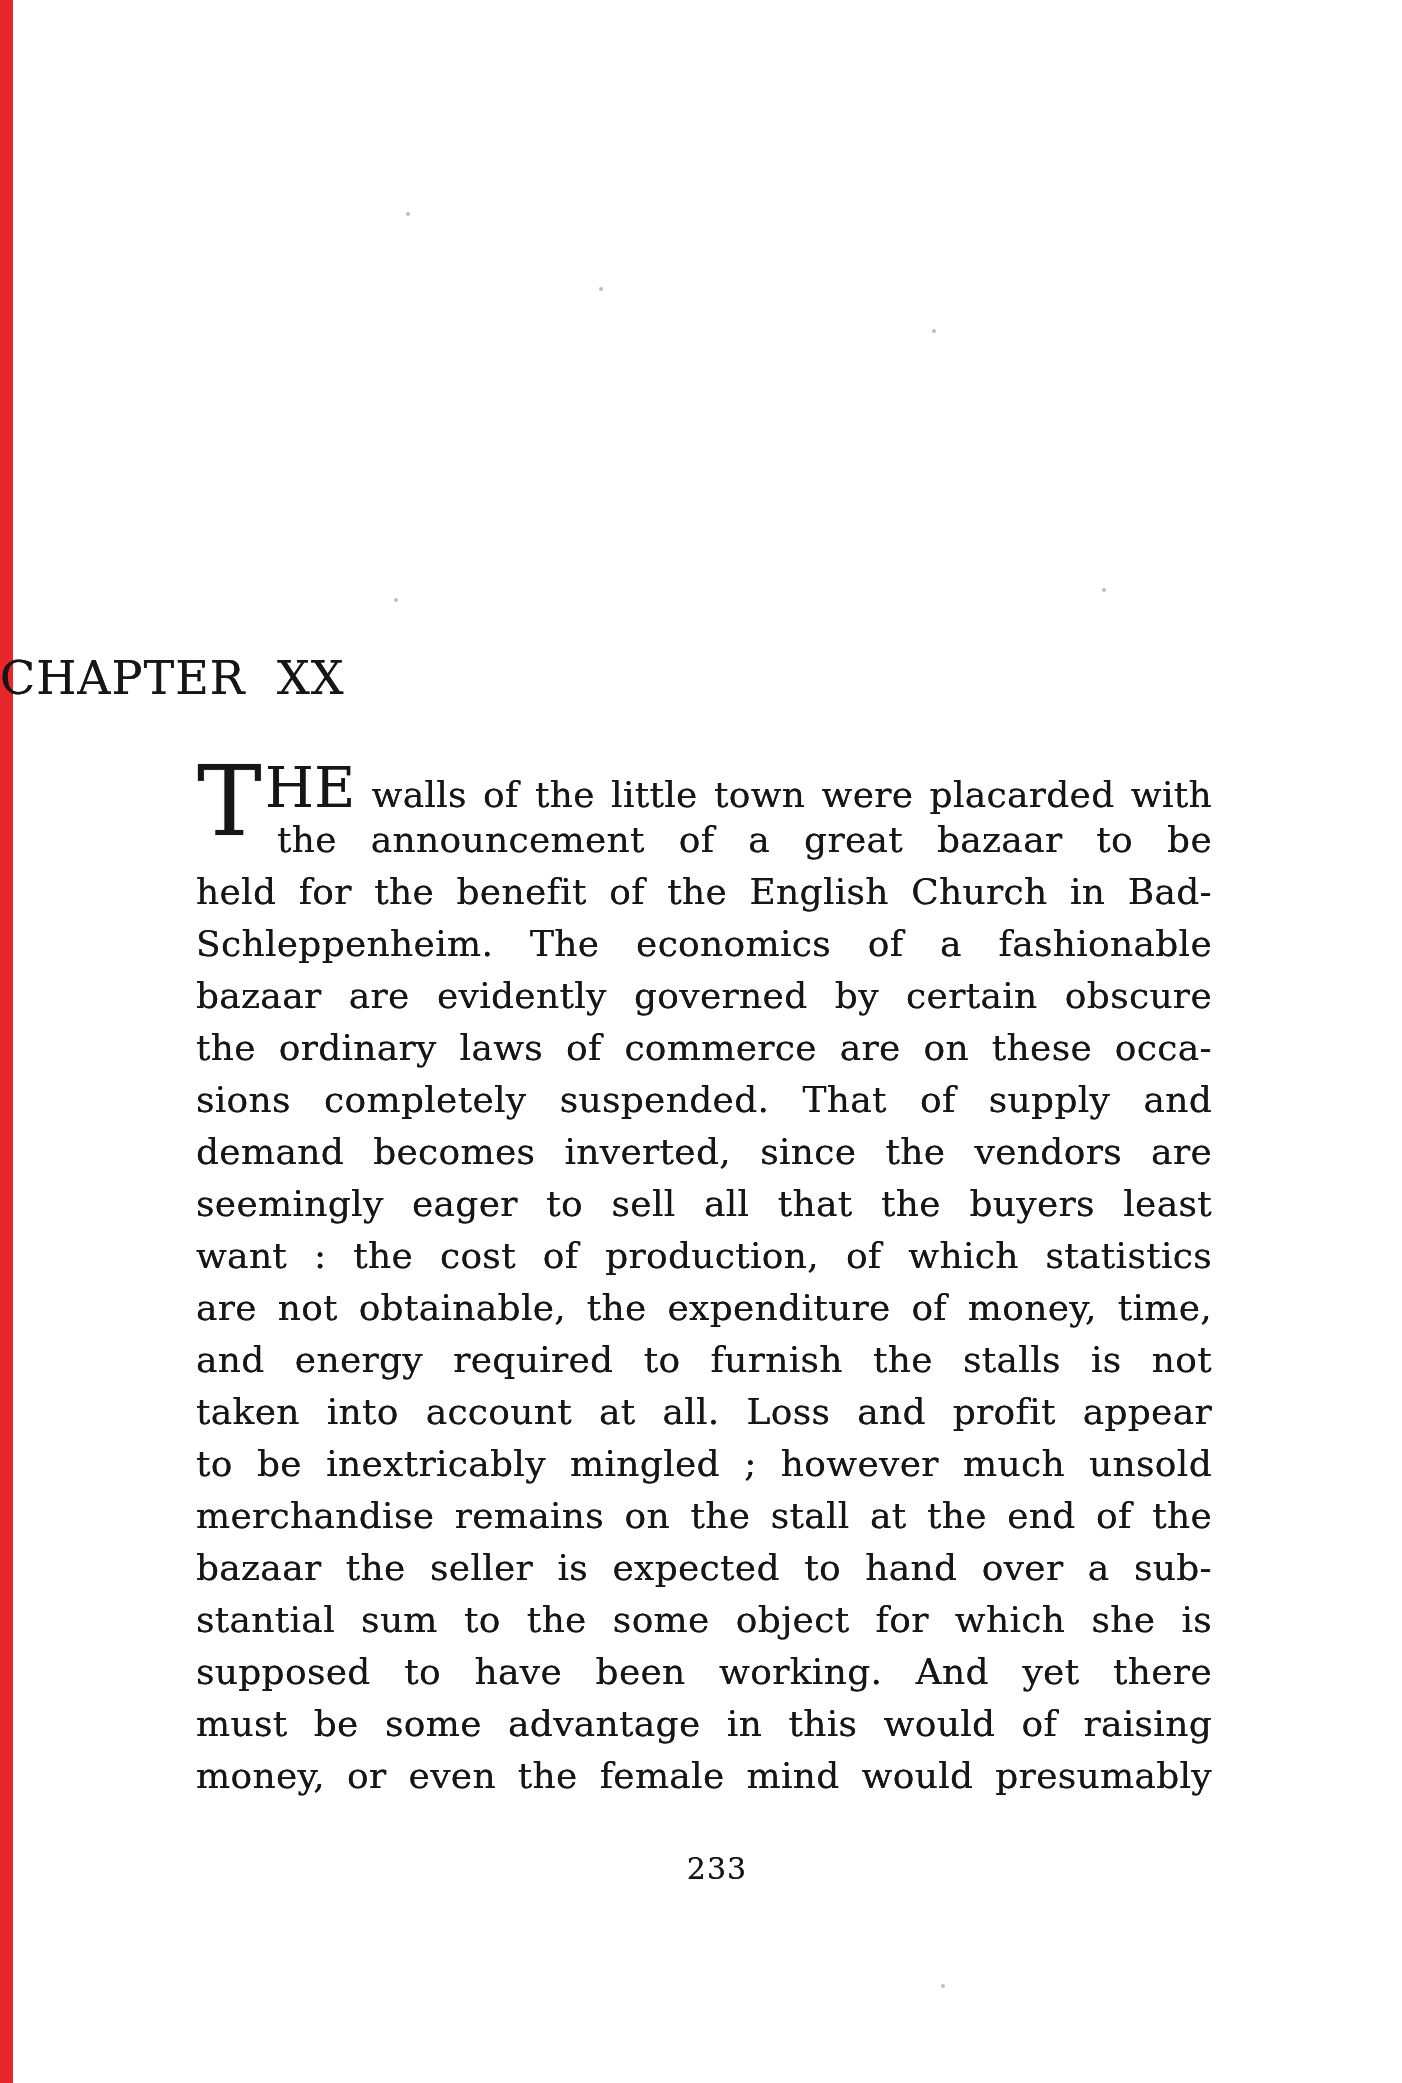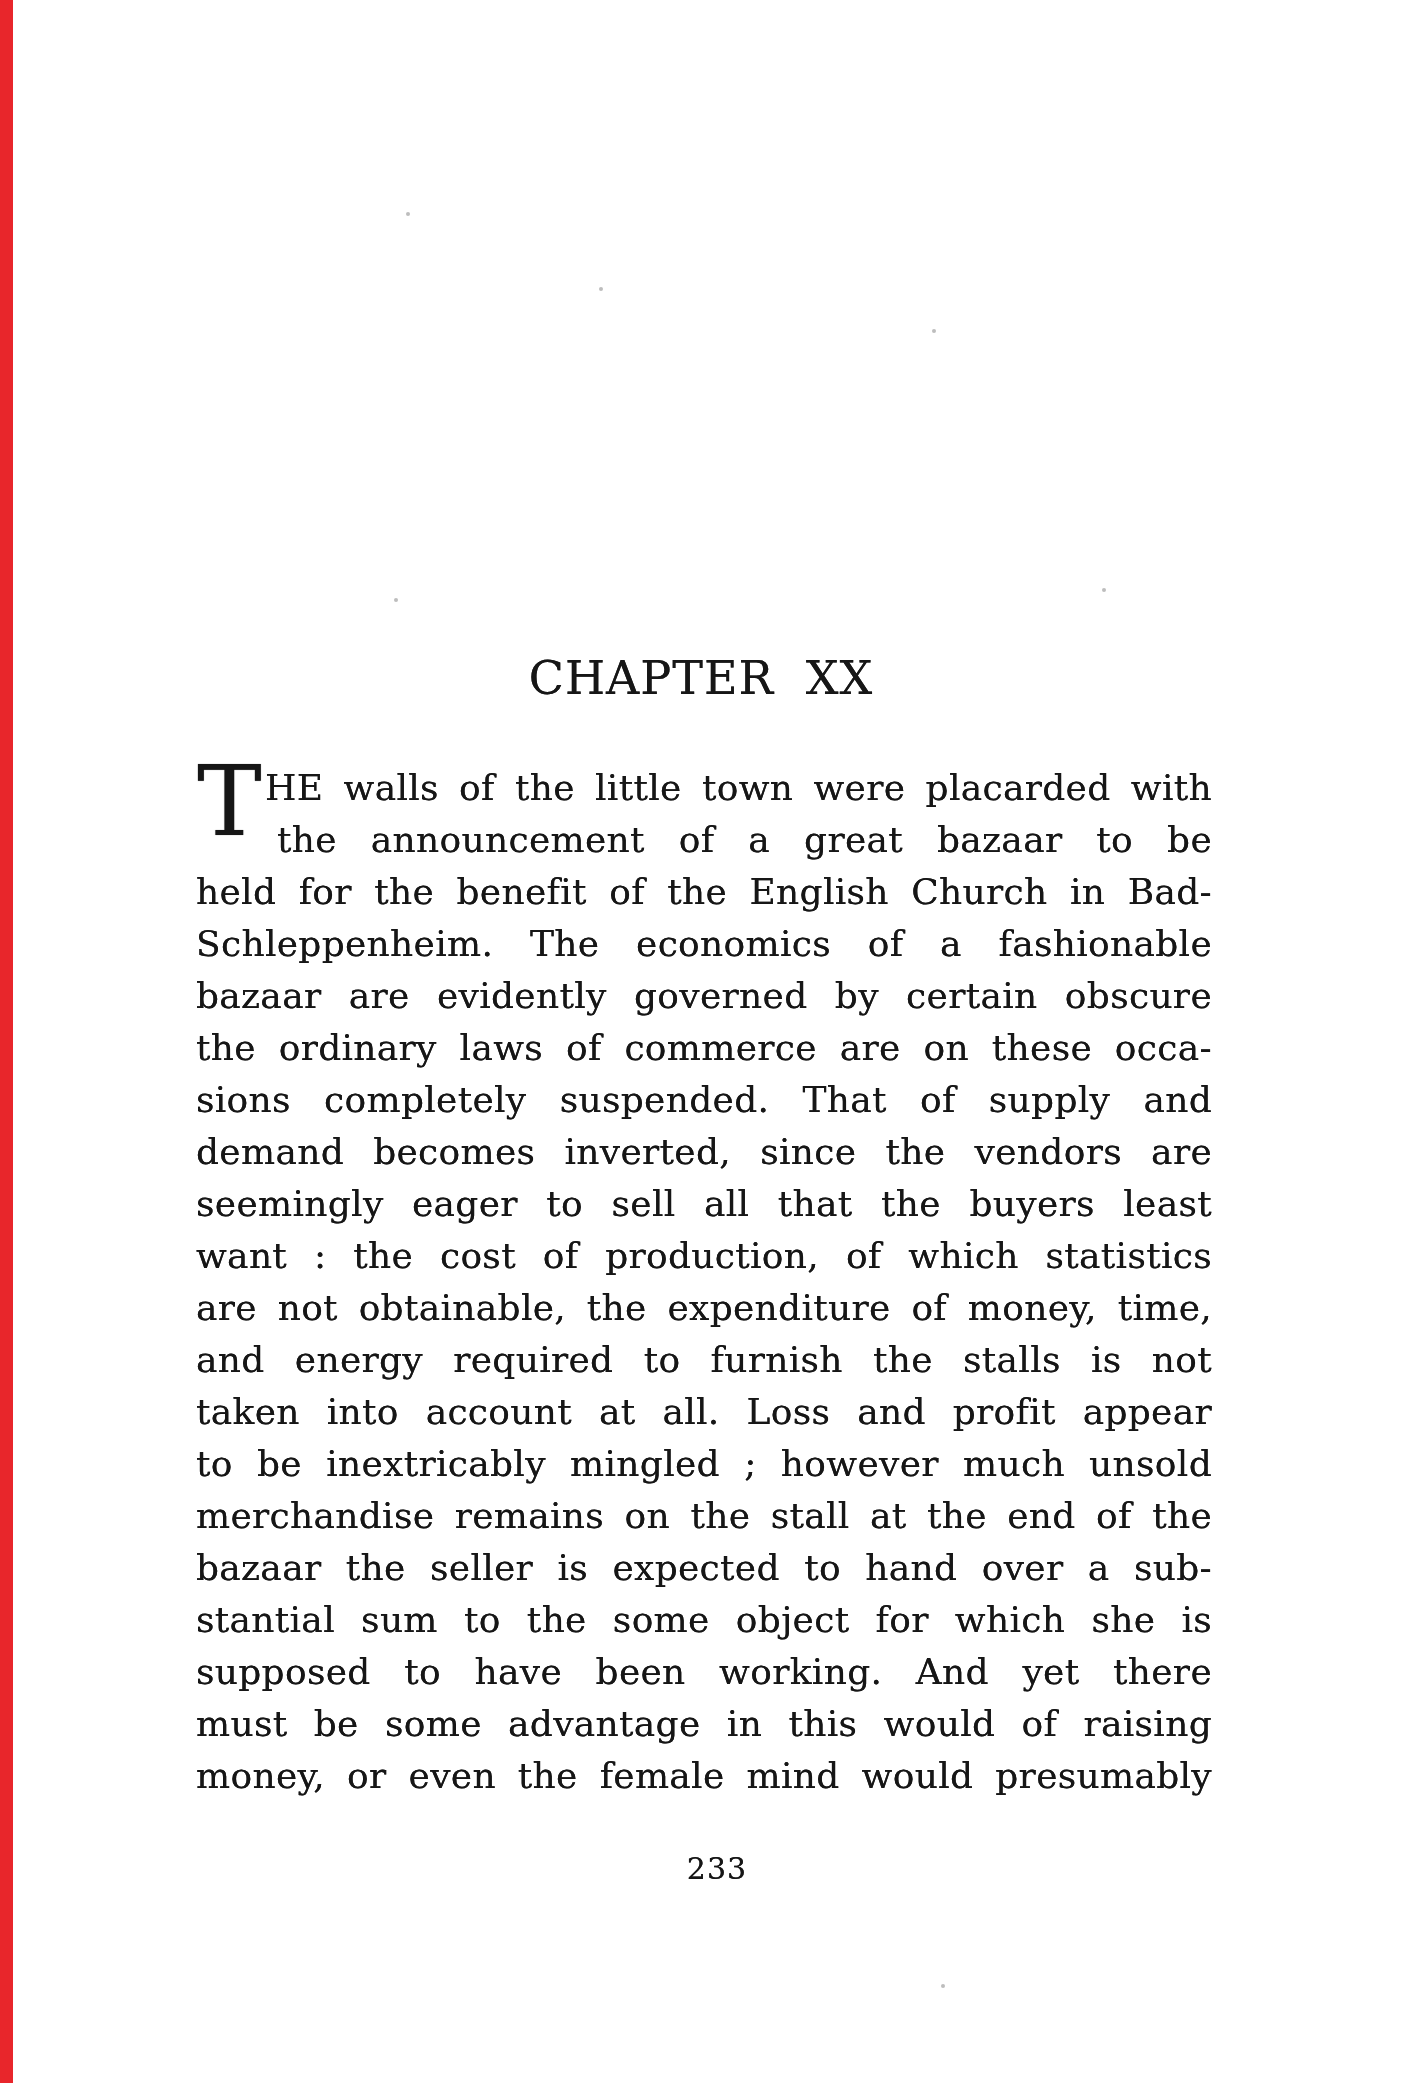--- a/index.html
+++ b/index.html
@@ -15,21 +15,20 @@
   .red-bar {
     position: absolute;
     left: 0; top: 0;
     width: 13px; height: 100%;
   }
   .heading {
     position: absolute;
     top: 655px; left: 0;
     width: 100%;
     margin: 0;
-    text-align: center;
     font-size: 46px;
     font-weight: normal;
     letter-spacing: 1px;
     word-spacing: 16px;
     line-height: 1;
     text-shadow: 0 0 0.6px rgba(0,0,0,0.8);
   }
   .drop-cap {
     position: absolute;
     left: 197px; top: 753px;
@@ -49,21 +48,21 @@
     letter-spacing: 0.3px;
     text-align: justify;
     text-align-last: justify;
     text-justify: inter-word;
     white-space: normal;
     overflow: visible;
     text-shadow: 0 0 0.6px rgba(0,0,0,0.8);
   }
   .line.l1 { padding-left: 69px; }
   .line.l2 { padding-left: 81px; }
-  .lead-in { font-size: 36px; }
+  .lead-in { font-size: 56px; }
   .page-number {
     position: absolute;
     top: 1854px; left: 16px;
     width: 100%;
     text-align: center;
     font-size: 30px;
     letter-spacing: 1px;
     line-height: 1;
     text-shadow: 0 0 0.6px rgba(0,0,0,0.8);
   }

